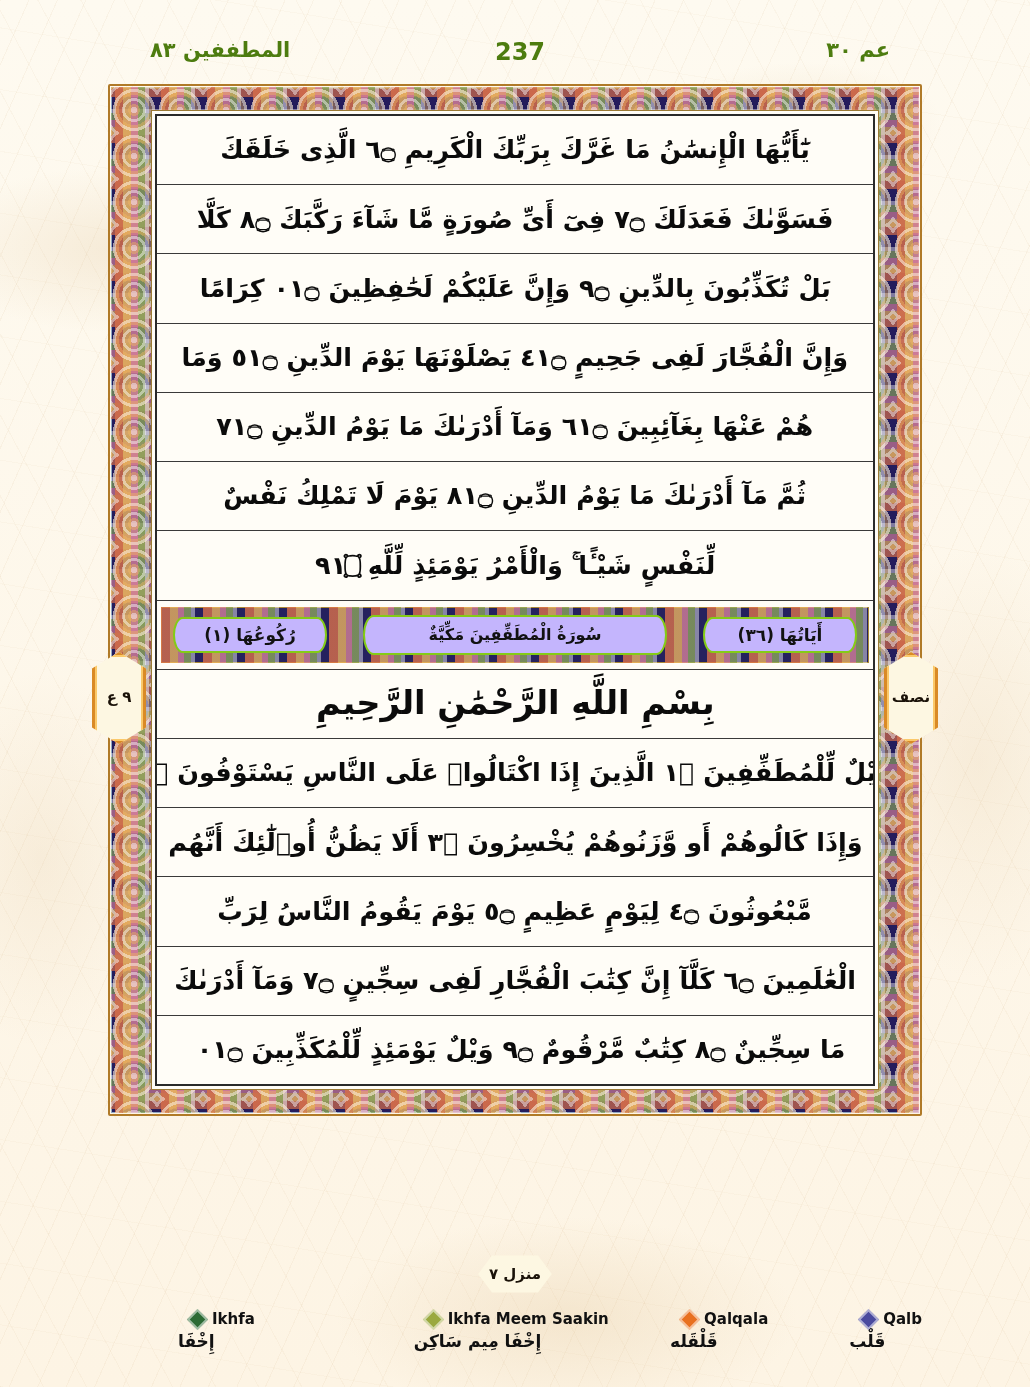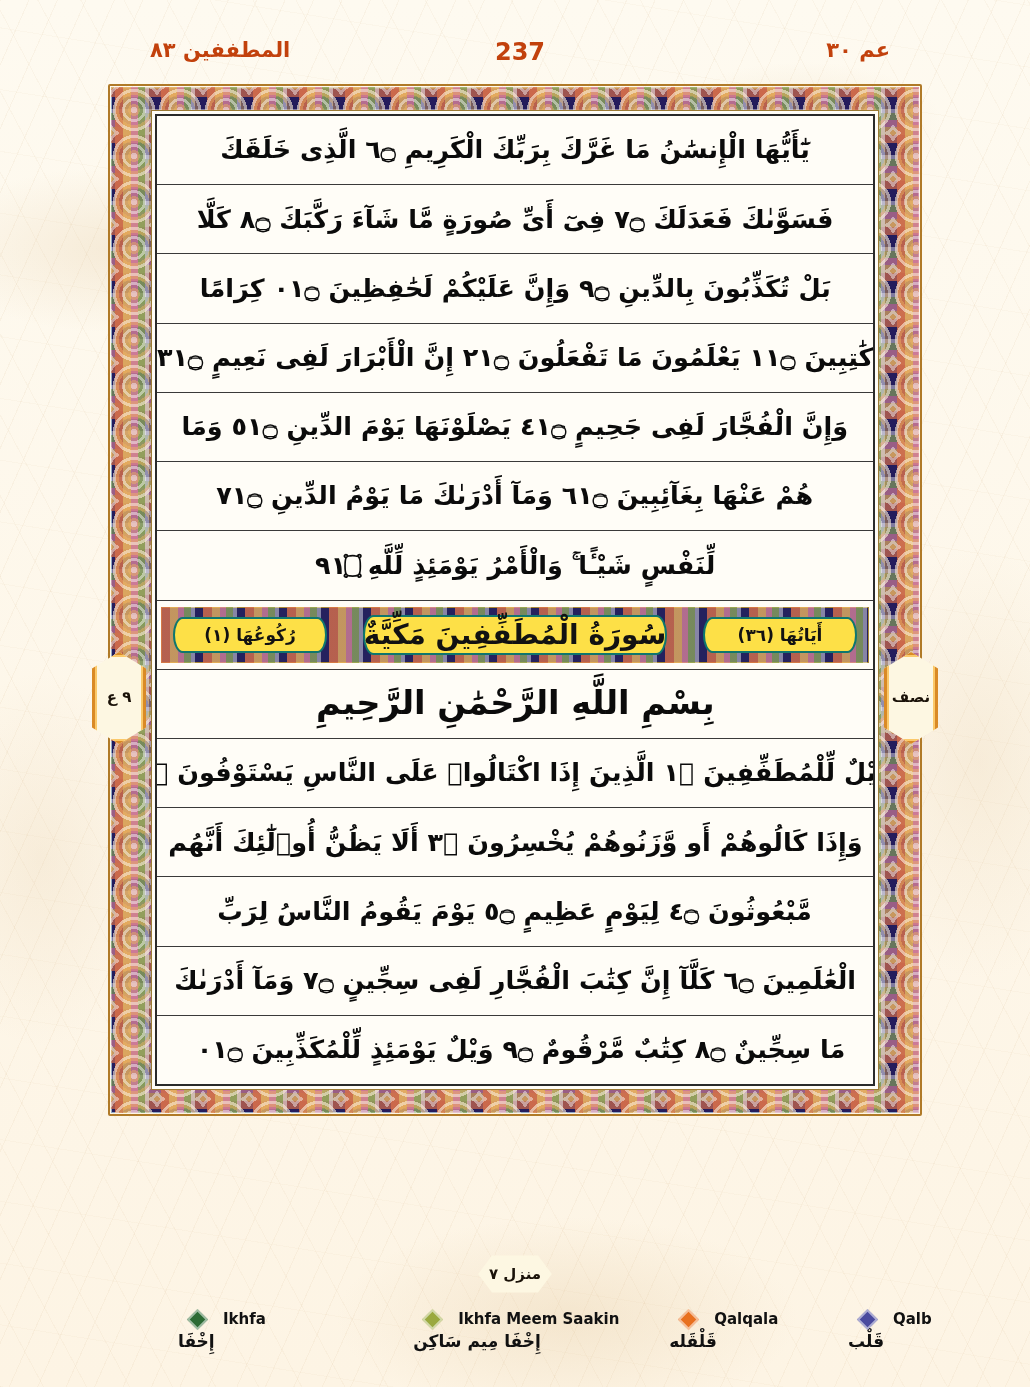--- a/index.html
+++ b/index.html
@@ -22,21 +22,21 @@
       repeating-linear-gradient(9deg, rgba(220,192,152,.07) 0 1px, transparent 1px 61px),
       linear-gradient(#fefaf0,#fdf4e4);
     pointer-events:none;
   }
 
   
   .hdr{position:absolute;top:38px;left:150px;width:740px;height:40px;}
   .hdr span{
     position:absolute;top:0;
     font-family:"DejaVu Sans","Liberation Sans",sans-serif;
-    font-size:21px;font-weight:700;color:#c2410c;direction:rtl;white-space:nowrap;
+    font-size:21px;font-weight:700;color:#4d7c0f;direction:rtl;white-space:nowrap;
   }
   .hdr .r{right:0;margin-left:12px;}
   .hdr .c{left:50%;transform:translateX(-50%);font-size:24px;}
   .hdr .l{left:0;}
 
   
   .frame{
     position:absolute;left:108px;top:84px;width:814px;height:1032px;
   }
   
@@ -121,27 +121,27 @@
         rgba(226,116,74,.85) 0 9px,
         rgba(243,185,96,.85) 9px 17px,
         rgba(232,138,162,.80) 17px 23px,
         rgba(150,178,92,.80) 23px 30px,
         rgba(255,255,255,.50) 30px 34px,
         rgba(37,33,94,0) 34px 42px);
     opacity:.9;
   }
   .cart{
     position:relative;z-index:2;
-    background:#fde047;border:2px solid #0f766e;border-radius:14px/26px;
+    background:#c4b5fd;border:2px solid #84cc16;border-radius:14px/26px;
     color:#121212;direction:rtl;white-space:nowrap;
     font-family:"DejaVu Sans","Liberation Serif",serif;font-weight:700;
     display:flex;align-items:center;justify-content:center;
   }
   .cart.side{width:150px;height:32px;font-size:17px;}
-  .cart.mid{width:300px;height:36px;font-size:28px;}
+  .cart.mid{width:300px;height:36px;font-size:16px;}
   .cart.l{margin-left:12px;}
   .cart.r{margin-right:12px;}
 
   
   .medal{
     position:absolute;width:48px;height:86px;
     background:#fdf7e2;
     border:3px solid #d98a26;
     box-shadow:inset 0 0 0 2px #fbc96a;
     clip-path:polygon(50% 0,100% 18%,100% 82%,50% 100%,0 82%,0 18%);
@@ -167,21 +167,21 @@
   
   .legend{
     position:absolute;left:108px;top:1312px;width:814px;height:64px;
     display:flex;align-items:flex-start;
   }
   .lg{display:flex;flex-direction:column;align-items:flex-start;}
   .lg:nth-child(1){width:250px;padding-left:44px;}
   .lg:nth-child(2){width:272px;}
   .lg:nth-child(3){width:190px;}
   .lg:nth-child(4){width:100px;}
-  .lgtop{display:flex;align-items:flex-start;gap:18px;padding-left:38px;}
+  .lgtop{display:flex;align-items:flex-start;gap:7px;padding-left:38px;}
   .dia{
     width:15px;height:15px;transform:rotate(45deg);
     box-shadow:inset 0 0 0 2px rgba(255,255,255,.55);
   }
   .len{font-size:15px;font-weight:700;color:#111;line-height:1;}
   .lar{
     font-family:"DejaVu Sans","Liberation Serif",serif;
     font-size:17px;font-weight:700;color:#111;direction:rtl;
     margin-top:4px;margin-left:26px;white-space:nowrap;
   }
@@ -205,27 +205,27 @@
         <div class="row">
           <div class="aya small">يَٰٓأَيُّهَا الْإِنسَٰنُ مَا غَرَّكَ بِرَبِّكَ الْكَرِيمِ ۝٦ الَّذِى خَلَقَكَ</div>
         </div>
         <div class="row">
           <div class="aya small">فَسَوَّىٰكَ فَعَدَلَكَ ۝٧ فِىٓ أَىِّ صُورَةٍ مَّا شَآءَ رَكَّبَكَ ۝٨ كَلَّا</div>
         </div>
         <div class="row">
           <div class="aya small">بَلْ تُكَذِّبُونَ بِالدِّينِ ۝٩ وَإِنَّ عَلَيْكُمْ لَحَٰفِظِينَ ۝١٠ كِرَامًا</div>
         </div>
         <div class="row">
-          <div class="aya small">كَٰتِبِينَ ۝١١ يَعْلَمُونَ مَا تَفْعَلُونَ ۝١٢ إِنَّ الْأَبْرَارَ لَفِى نَعِيمٍ ۝١٣</div>
-        </div>
-        <div class="row">
           <div class="aya small">وَإِنَّ الْفُجَّارَ لَفِى جَحِيمٍ ۝١٤ يَصْلَوْنَهَا يَوْمَ الدِّينِ ۝١٥ وَمَا</div>
         </div>
         <div class="row">
           <div class="aya small">هُمْ عَنْهَا بِغَآئِبِينَ ۝١٦ وَمَآ أَدْرَىٰكَ مَا يَوْمُ الدِّينِ ۝١٧</div>
+        </div>
+        <div class="row">
+          <div class="aya small">ثُمَّ مَآ أَدْرَىٰكَ مَا يَوْمُ الدِّينِ ۝١٨ يَوْمَ لَا تَمْلِكُ نَفْسٌ</div>
         </div>
         <div class="row">
           <div class="aya small">لِّنَفْسٍ شَيْـًٔا ۚ وَالْأَمْرُ يَوْمَئِذٍ لِّلَّهِ ۝١٩</div>
         </div>
         <div class="row divider">
           <div class="sband">
             <div class="cart side l">رُكُوعُهَا (١)</div>
             <div class="cart mid">سُورَةُ الْمُطَفِّفِينَ مَكِّيَّةٌ</div>
             <div class="cart side r">أَيَاتُهَا (٣٦)</div>
           </div>

